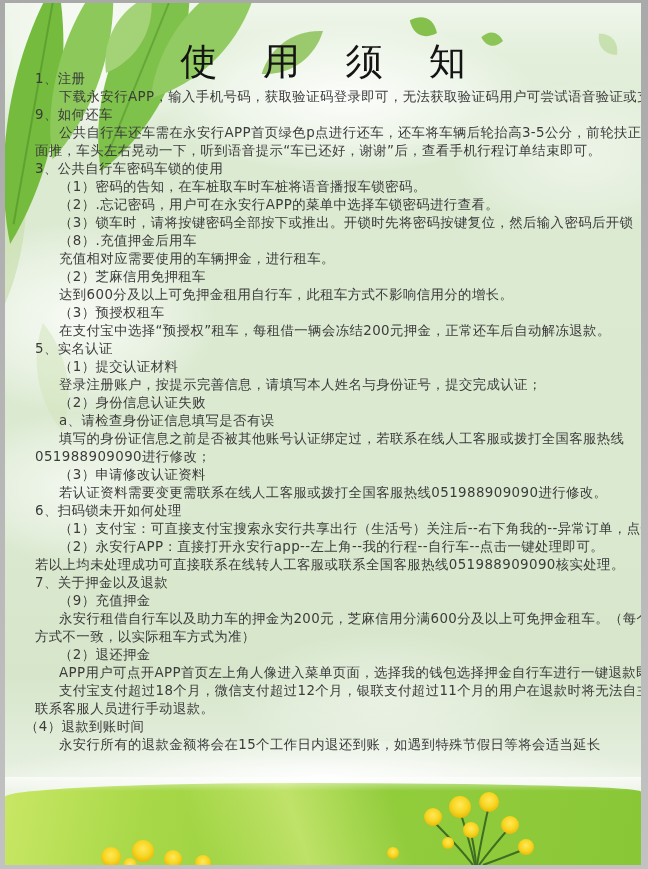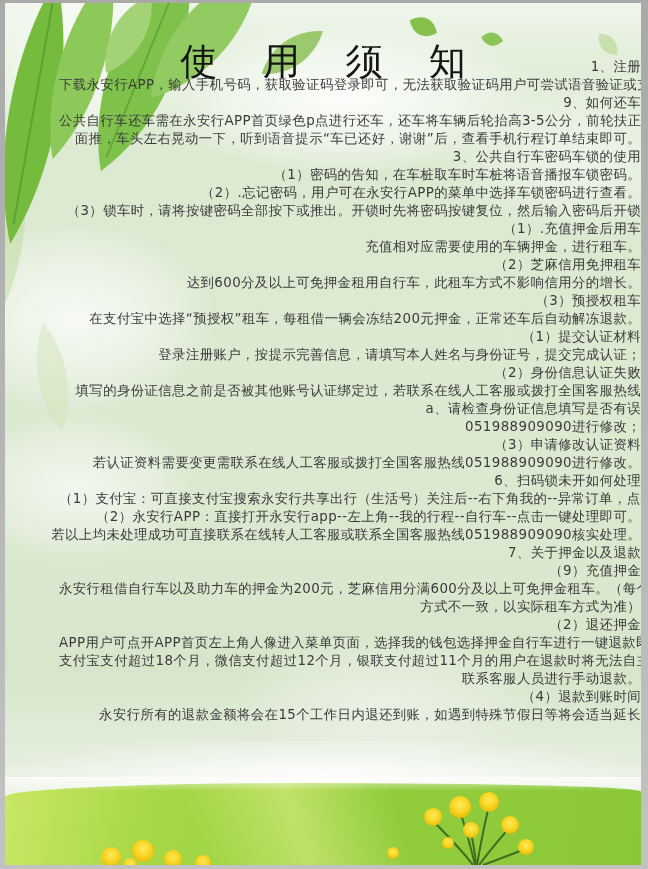--- a/index.html
+++ b/index.html
@@ -38,25 +38,25 @@
   
   .deco{position:absolute;inset:0;pointer-events:none;}
   
   .title{
     position:absolute;left:0;right:0;top:24px;text-align:center;
     font-size:37px;letter-spacing:17px;padding-left:17px;
     color:#141414;font-weight:500;margin-top:10px;
   }
   
   .content{
-    position:absolute;left:0;right:0;top:55px;
-    color:#3b3b3b;font-size:13.4px;line-height:18px;letter-spacing:.4px;text-align:right;
+    position:absolute;left:0;right:0;top:67px;
+    color:#3b3b3b;font-size:13.4px;line-height:18px;letter-spacing:.4px;
   }
   .line{white-space:nowrap;}
-  .indent-0{padding-left:0;}
+  .indent-0{padding-left:20px;}
   .indent-1{padding-left:30px;}
   .indent-2{padding-left:54px;}
 </style>
 </head>
 <body>
 
 <div class="frame">
   <div class="photo">
 
     <div class="cloud c6"></div>
@@ -152,31 +152,32 @@
     <div class="content">
         <div class="line indent-1">1、注册</div>
         <div class="line indent-2">下载永安行APP，输入手机号码，获取验证码登录即可，无法获取验证码用户可尝试语音验证或支付宝授</div>
         <div class="line indent-1">9、如何还车</div>
         <div class="line indent-2">公共自行车还车需在永安行APP首页绿色p点进行还车，还车将车辆后轮抬高3-5公分，前轮扶正往车桩里</div>
         <div class="line indent-1">面推，车头左右晃动一下，听到语音提示“车已还好，谢谢”后，查看手机行程订单结束即可。</div>
         <div class="line indent-1">3、公共自行车密码车锁的使用</div>
         <div class="line indent-2">（1）密码的告知，在车桩取车时车桩将语音播报车锁密码。</div>
         <div class="line indent-2">（2）.忘记密码，用户可在永安行APP的菜单中选择车锁密码进行查看。</div>
         <div class="line indent-2">（3）锁车时，请将按键密码全部按下或推出。开锁时先将密码按键复位，然后输入密码后开锁</div>
-        <div class="line indent-2">（1）.充值押金后用车</div>
+        <div class="line indent-2">（8）.充值押金后用车</div>
         <div class="line indent-2">充值相对应需要使用的车辆押金，进行租车。</div>
         <div class="line indent-2">（2）芝麻信用免押租车</div>
         <div class="line indent-2">达到600分及以上可免押金租用自行车，此租车方式不影响信用分的增长。</div>
         <div class="line indent-2">（3）预授权租车</div>
         <div class="line indent-2">在支付宝中选择“预授权”租车，每租借一辆会冻结200元押金，正常还车后自动解冻退款。</div>
+        <div class="line indent-1">5、实名认证</div>
         <div class="line indent-2">（1）提交认证材料</div>
         <div class="line indent-2">登录注册账户，按提示完善信息，请填写本人姓名与身份证号，提交完成认证；</div>
         <div class="line indent-2">（2）身份信息认证失败</div>
+        <div class="line indent-2">a、请检查身份证信息填写是否有误</div>
         <div class="line indent-2">填写的身份证信息之前是否被其他账号认证绑定过，若联系在线人工客服或拨打全国客服热线</div>
-        <div class="line indent-2">a、请检查身份证信息填写是否有误</div>
         <div class="line indent-1">051988909090进行修改；</div>
         <div class="line indent-2">（3）申请修改认证资料</div>
         <div class="line indent-2">若认证资料需要变更需联系在线人工客服或拨打全国客服热线051988909090进行修改。</div>
         <div class="line indent-1">6、扫码锁未开如何处理</div>
         <div class="line indent-2">（1）支付宝：可直接支付宝搜索永安行共享出行（生活号）关注后--右下角我的--异常订单，点击一键处</div>
         <div class="line indent-2">（2）永安行APP：直接打开永安行app--左上角--我的行程--自行车--点击一键处理即可。</div>
         <div class="line indent-1">若以上均未处理成功可直接联系在线转人工客服或联系全国客服热线051988909090核实处理。</div>
         <div class="line indent-1">7、关于押金以及退款</div>
         <div class="line indent-2">（9）充值押金</div>
         <div class="line indent-2">永安行租借自行车以及助力车的押金为200元，芝麻信用分满600分及以上可免押金租车。（每个城市租车</div>

